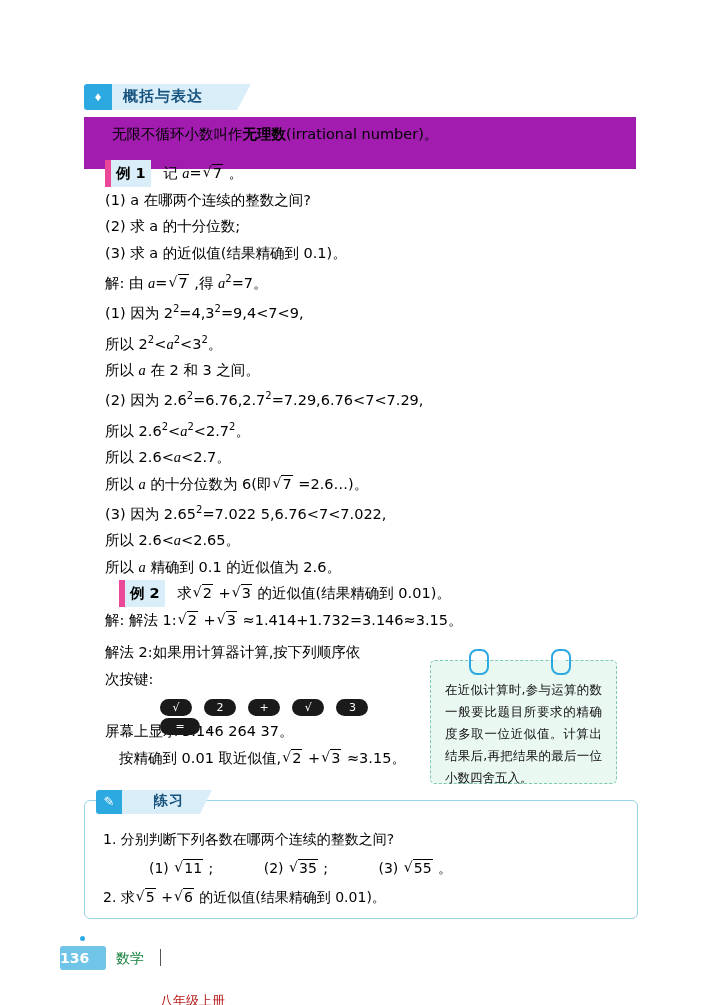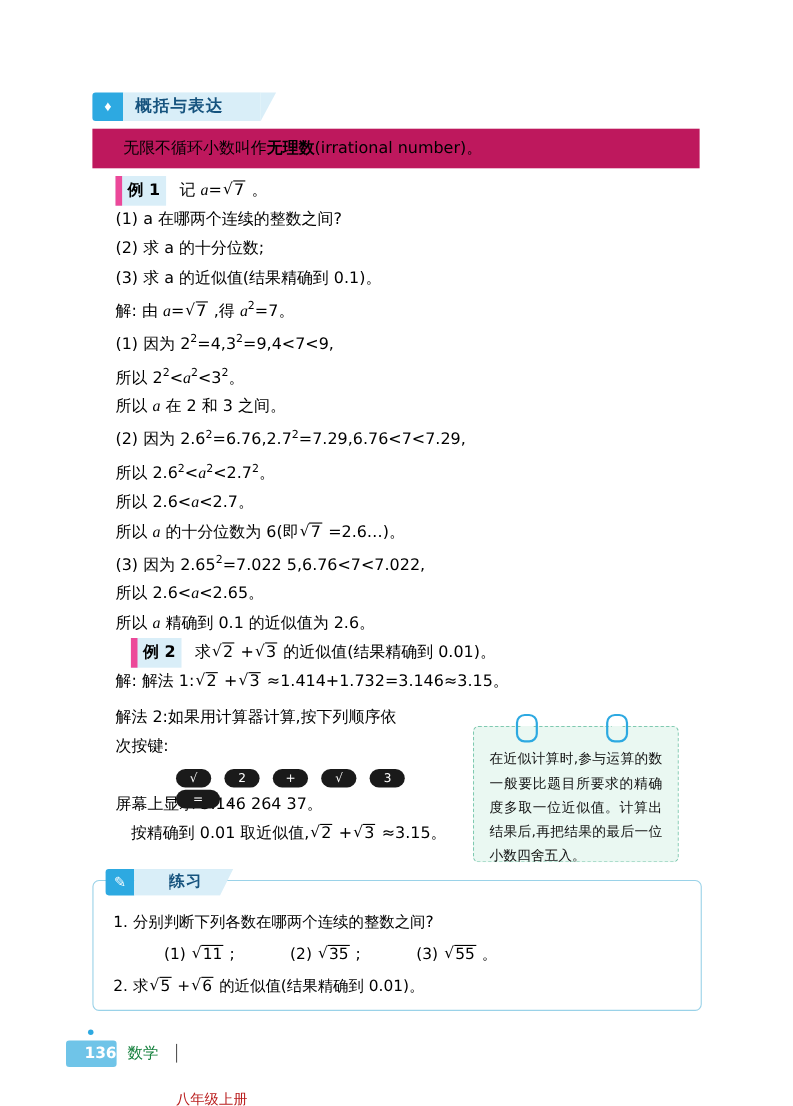--- a/index.html
+++ b/index.html
@@ -35,22 +35,22 @@
     font-weight:bold;font-size:15px;letter-spacing:1px;color:#16537e;
   }
   .sec-head .corner{
     position:absolute;left:153px;top:0;width:0;height:0;
     border-top:26px solid #d9eef8;
     border-right:14px solid transparent;
   }
 
   
   .def-band{
-    position:absolute;left:84px;top:117px;width:552px;height:36px;
-    background:#be185d;
+    position:absolute;left:84px;top:117px;width:552px;height:52px;
+    background:#a21caf;
   }
   .def-band p{
     margin:0;padding:8px 0 0 28px;font-size:14.5px;
     font-family:"DejaVu Sans", sans-serif;
   }
   .def-band b{font-weight:bold;}
 
   
   .body{
     position:absolute;left:105px;top:160px;width:530px;
@@ -147,21 +147,21 @@
   .gap{display:inline-block;width:46px;}
 
   
   .footer{position:absolute;left:60px;top:938px;width:300px;height:40px;}
   .footer .pagebox{
     position:absolute;left:0;top:8px;width:46px;height:24px;
     background:#6fc4e8;border-radius:3px;
   }
   .footer .pagenum{
     position:absolute;left:0;top:8px;width:46px;height:24px;
-    line-height:24px;text-align:right;color:#fff;font-weight:bold;
+    line-height:24px;text-align:left;color:#fff;font-weight:bold;
     font-size:14px;font-family:"DejaVu Sans", sans-serif;
   }
   .footer .dot{
     position:absolute;left:20px;top:-2px;width:5px;height:5px;
     border-radius:50%;background:#2da9e1;
   }
   .footer .subj{
     position:absolute;left:56px;top:8px;height:24px;line-height:24px;
     color:#15803d;font-weight:normal;font-size:14px;
     font-family:"DejaVu Sans", sans-serif;

